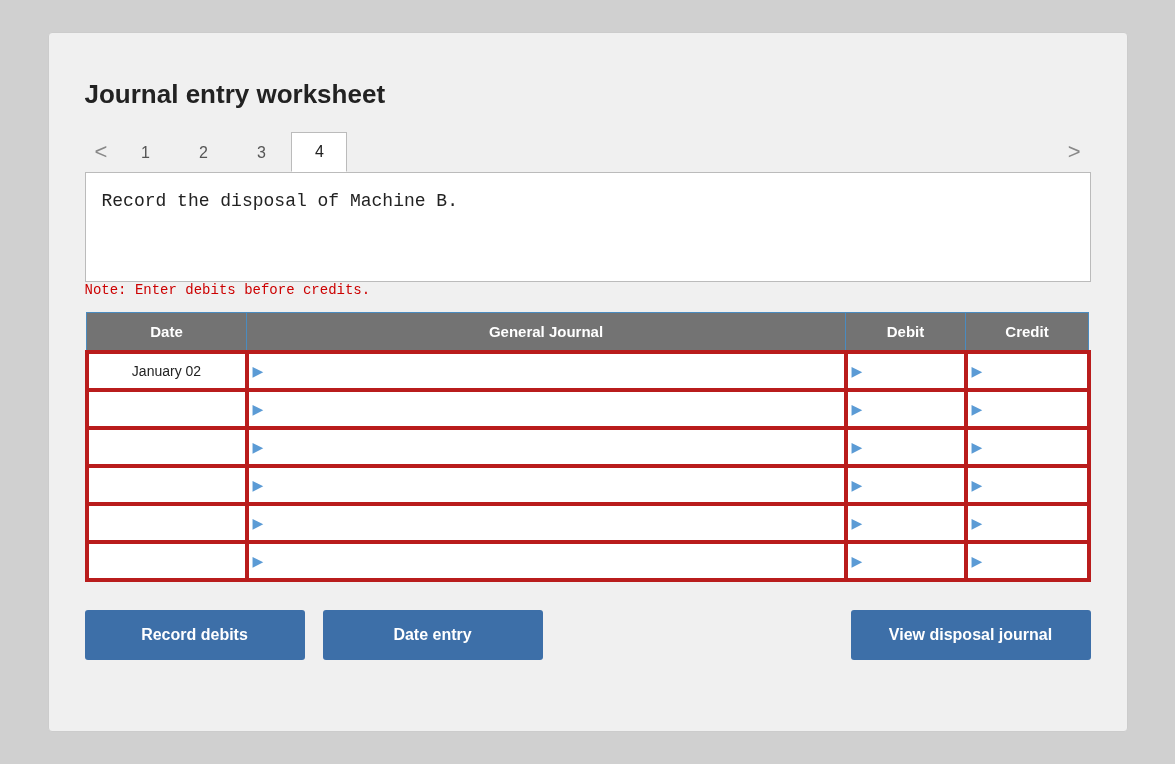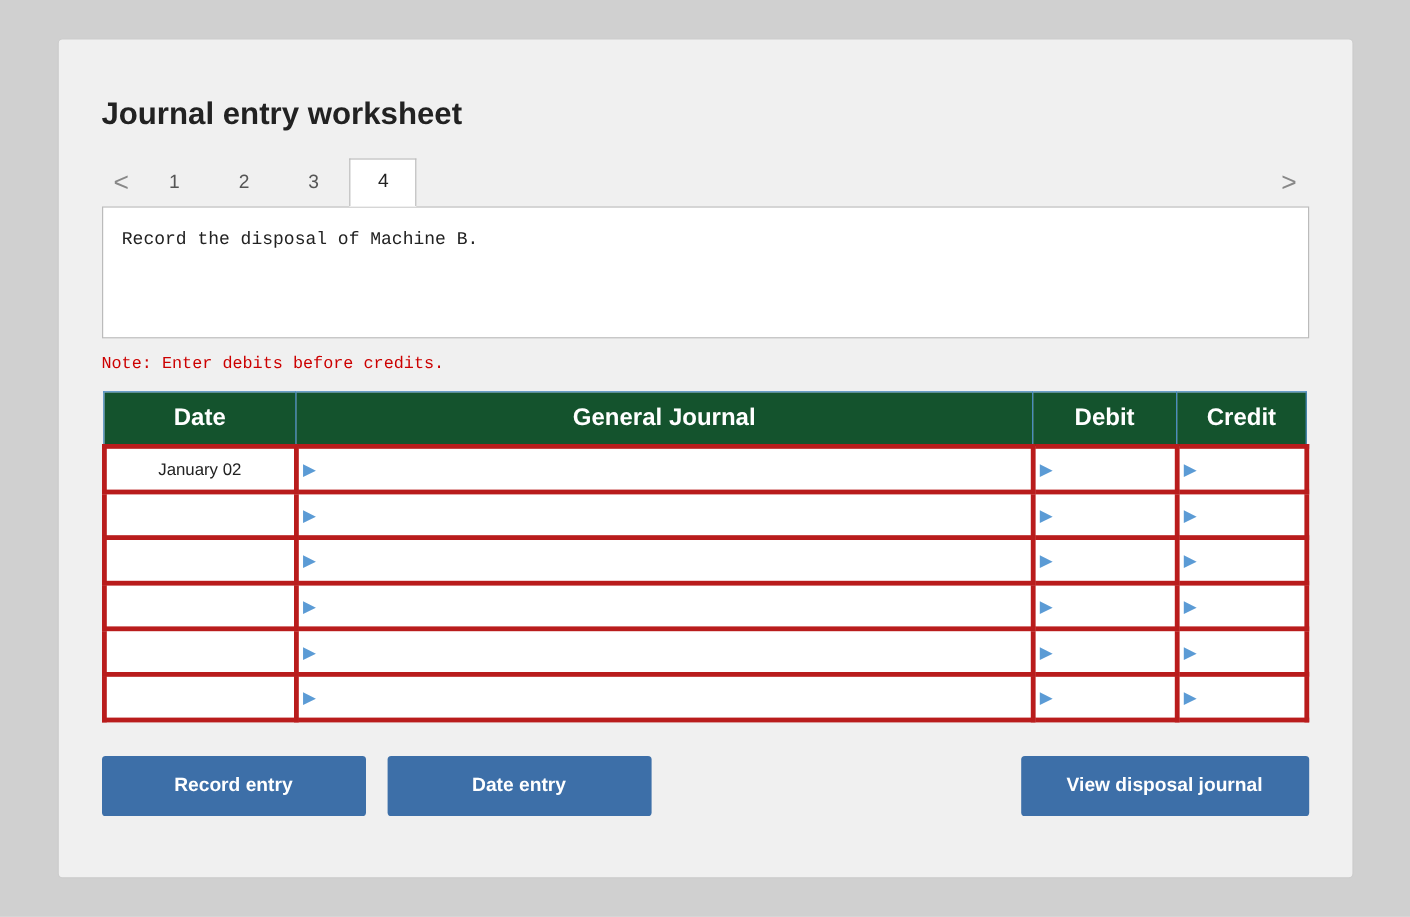--- a/index.html
+++ b/index.html
@@ -70,48 +70,47 @@
     }
     .description-box {
       background: #fff;
       border: 1px solid #bbb;
       padding: 18px 16px;
       min-height: 110px;
       margin-top: 0;
       position: relative;
       z-index: 1;
       font-family: 'Courier New', monospace;
-      font-size: 15px;
+      font-size: 18px;
       color: #222;
-      margin-bottom: 14px;
     }
     .note {
       color: #cc0000;
       font-size: 14px;
       font-family: Liberation Mono, monospace;
       margin-bottom: 14px;
     }
     .journal-table {
       width: 100%;
       border-collapse: collapse;
       margin-bottom: 28px;
     }
     .journal-table thead tr th {
-      background: #14532d;
+      background: #737373;
       color: #fff;
       font-weight: bold;
-      font-size: 20px;
+      font-size: 15px;
       padding: 10px 8px;
       border: 1px solid #4a8bbf;
       text-align: center;
     }
     .journal-table thead tr th.date-col { width: 160px; }
     .journal-table thead tr th.journal-col { }
     .journal-table thead tr th.debit-col { width: 120px; }
-    .journal-table thead tr th.credit-col { width: 108px; }
+    .journal-table thead tr th.credit-col { width: 123px; }
 
     .journal-table tbody tr td {
       border: 4px solid #b91c1c;
       height: 36px;
       padding: 0;
       background: #fff;
     }
     .journal-table tbody tr td.date-cell {
       text-align: center;
       font-size: 14px;
@@ -326,17 +325,17 @@
             <div class="td-with-arrow">
               <span class="cell-arrow">▶</span>
               <input type="text" style="">
             </div>
           </td>
         </tr>
       </tbody>
   </table>
 
   <div class="buttons-row">
-    <button class="btn btn-record">Record entry</button>
+    <button class="btn btn-record">Record debits</button>
     <button class="btn btn-clear">Date entry</button>
     <button class="btn btn-view">View disposal journal</button>
   </div>
 </div>
 
 </body></html>

